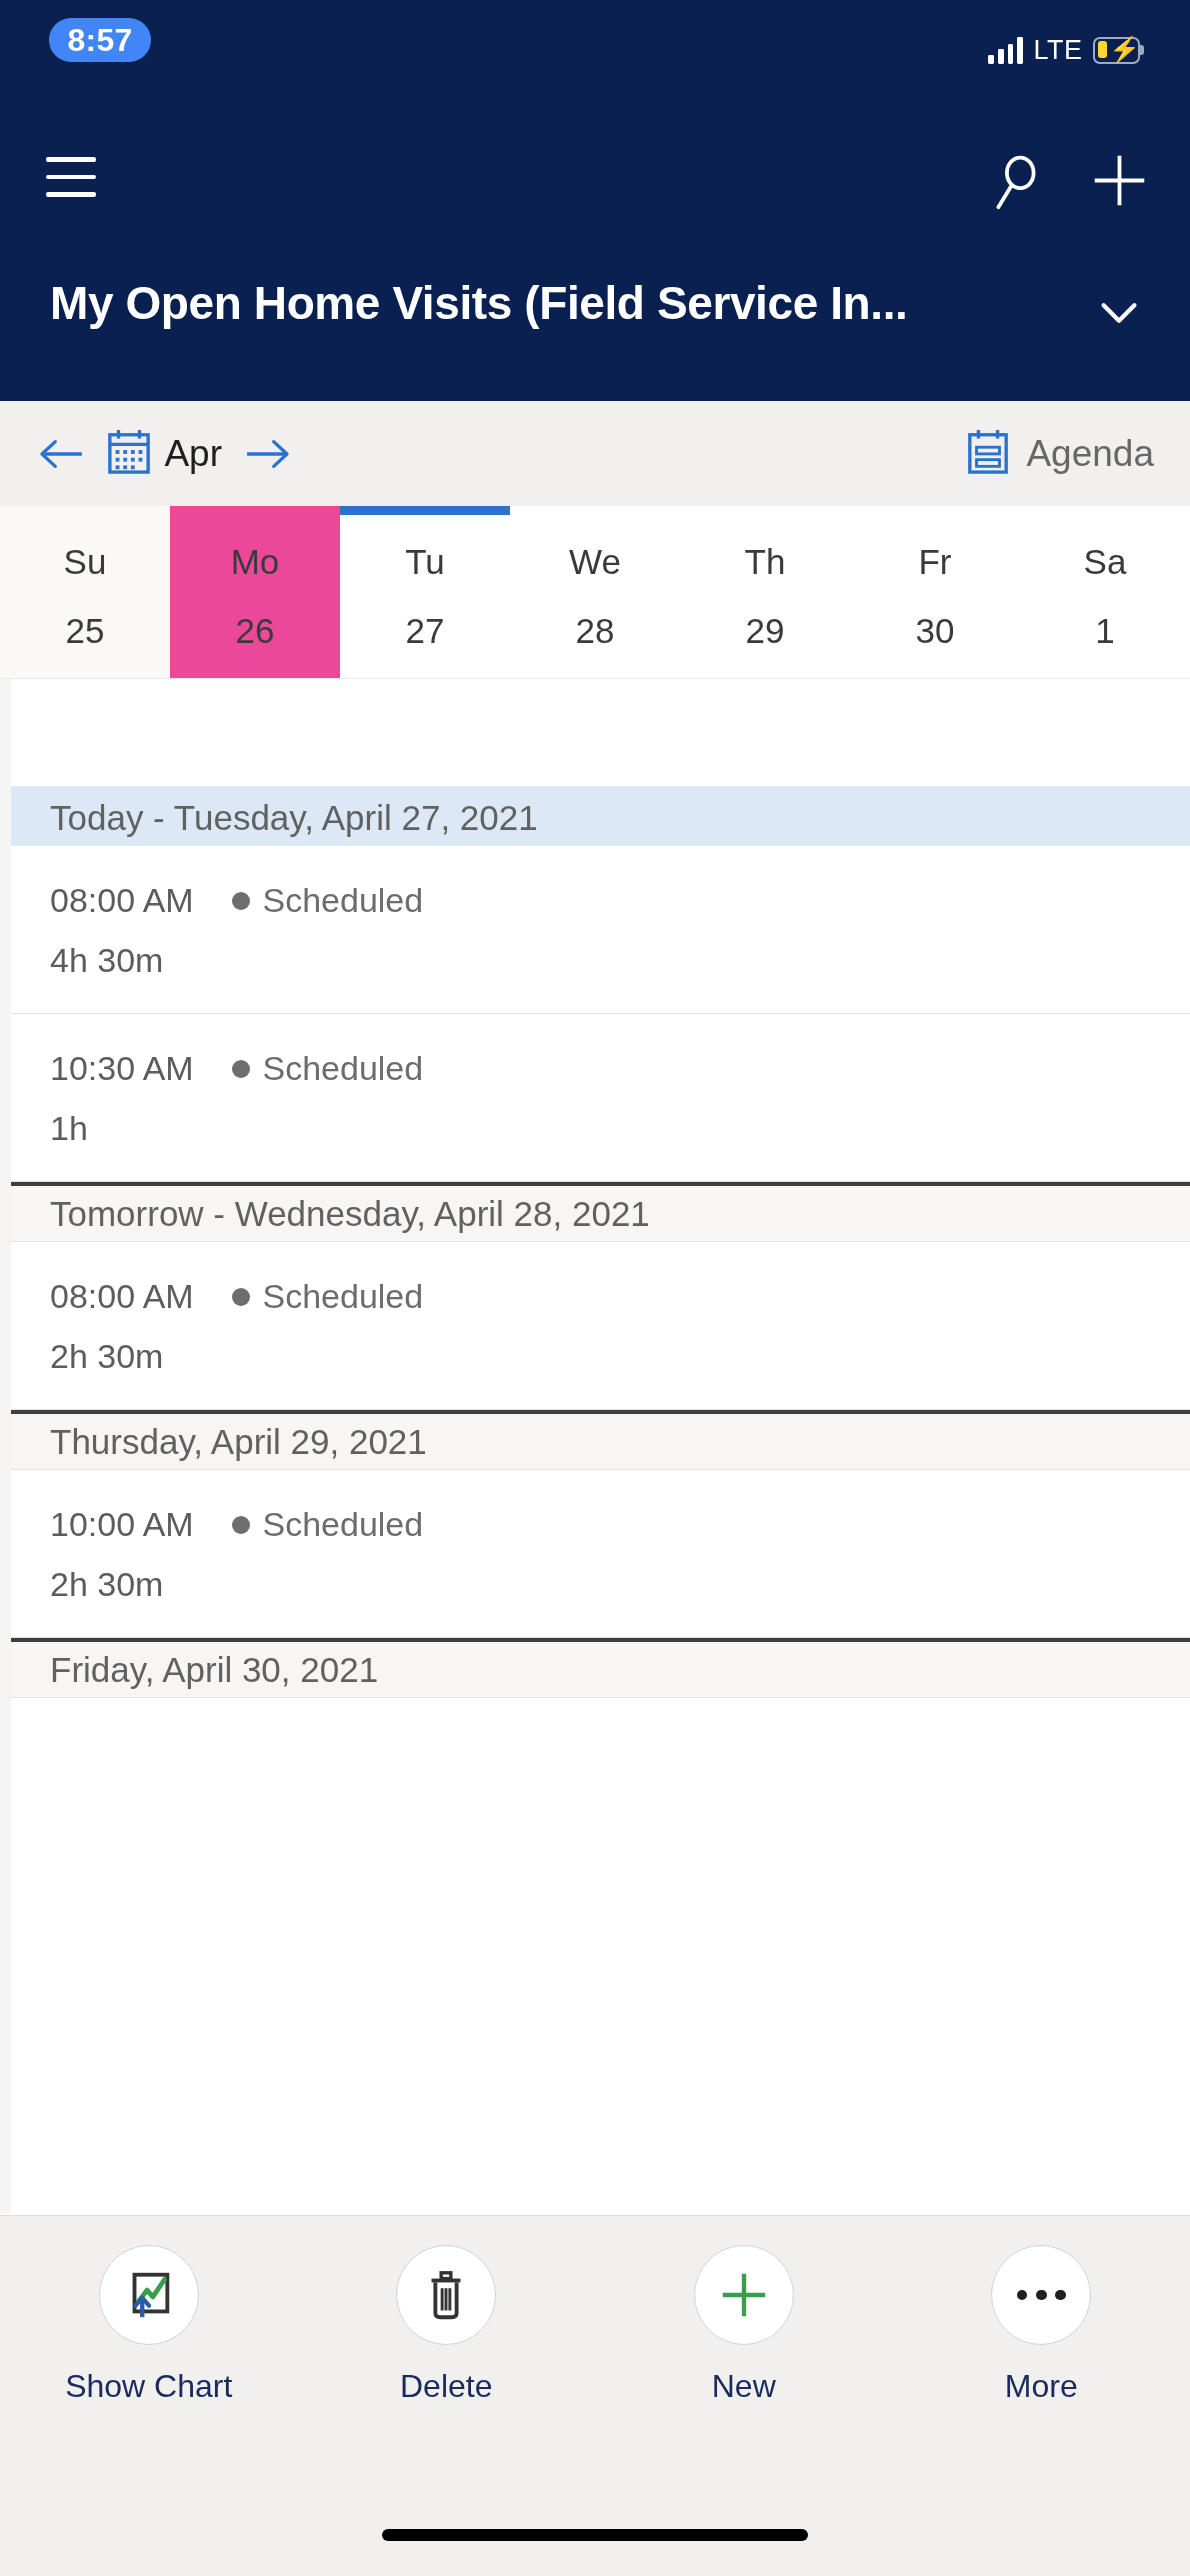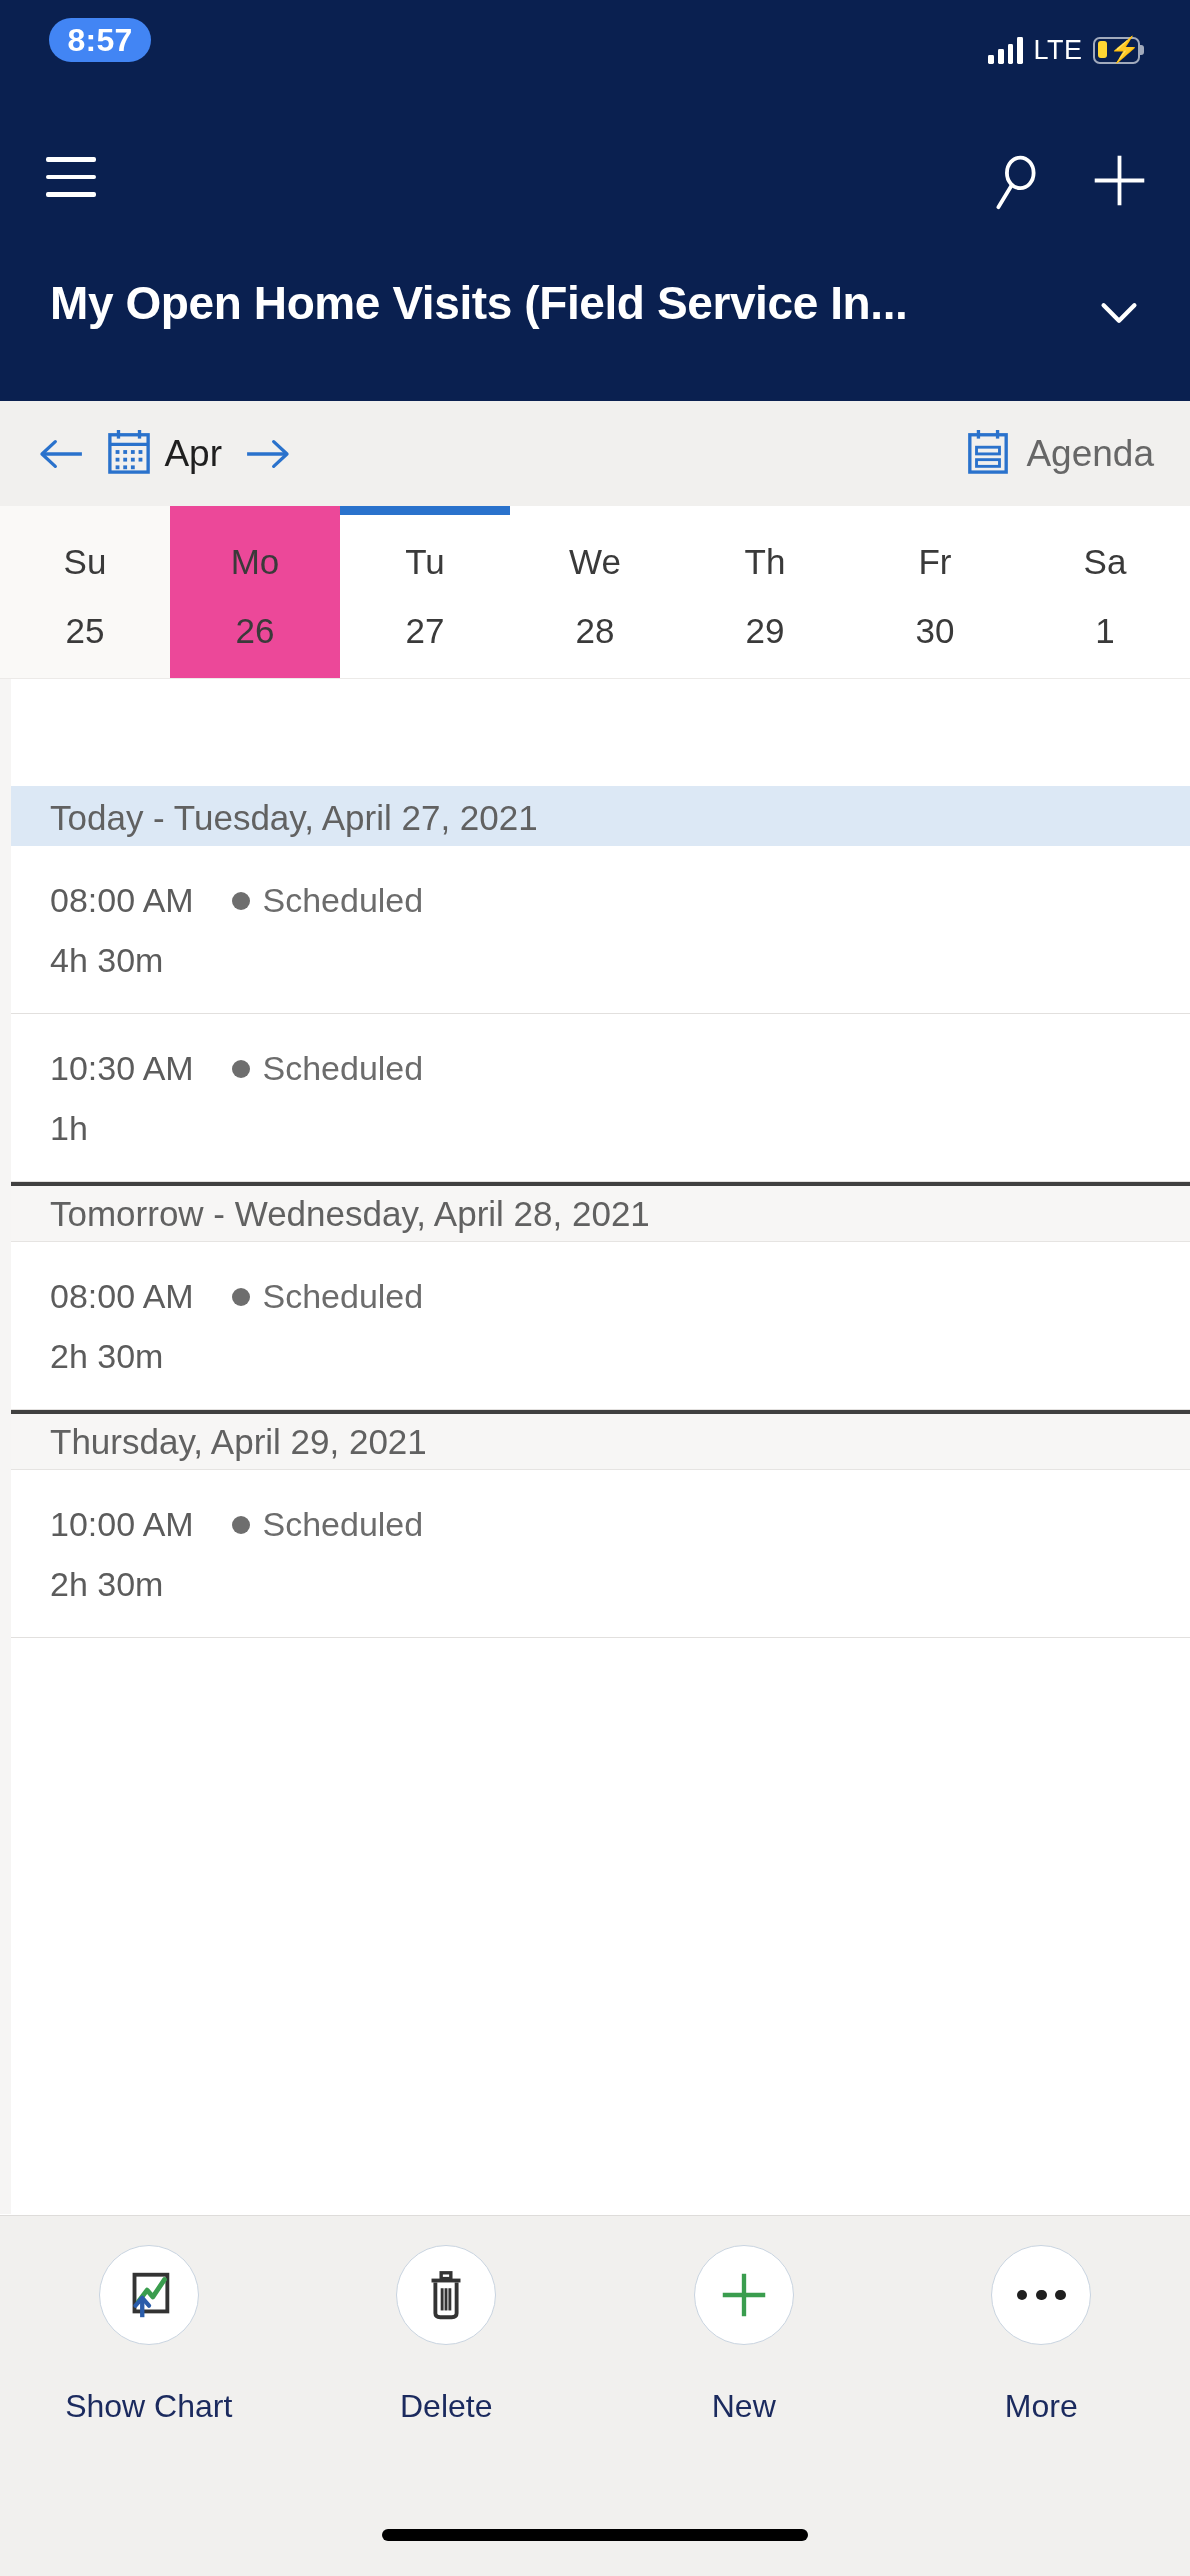--- a/index.html
+++ b/index.html
@@ -171,21 +171,20 @@
     position:absolute; top:2215px; left:0; width:1190px; height:361px;
     background:#f1f0ee; border-top:1px solid #dedcda;
   }
   .cmd-row{
     position:absolute; top:29px; left:0; width:1190px;
     display:flex;
   }
   .cmd{
     flex:1; display:flex; flex-direction:column; align-items:center;
     cursor:pointer;
-    gap:20px;
   }
   .cmd-circle{
     width:100px; height:100px; border-radius:50%;
     background:#ffffff; border:1px solid #c9d4e0;
     display:flex; align-items:center; justify-content:center;
   }
   .cmd-label{
     margin-top:23px; color:#1b2a5e; font-size:32px;
   }
   .dots{ display:flex; gap:8.6px; align-items:center; }
@@ -375,20 +374,21 @@
         <div class="appt">
           <div class="appt-row1">
             <span class="appt-time">10:00 AM</span>
             <span class="appt-status">
               <span class="status-dot"></span>
               <span class="status-label">Scheduled</span>
             </span>
           </div>
           <div class="appt-duration">2h 30m</div>
         </div>
+        <div class="day-header normal">Friday, April 30, 2021</div>
       </div>
   </div>
 
   <div class="bottombar">
     <div class="cmd-row" id="cmd-row">
         <div class="cmd">
           <div class="cmd-circle">
             <svg width="56" height="56" viewBox="0 0 58 58" fill="none">
               <rect x="14" y="8" width="34" height="38" stroke="#333333" stroke-width="4"></rect>
               <polyline points="18,36 27,24 33,31 45,13" stroke="#3a9d4e" stroke-width="5" fill="none" stroke-linecap="round" stroke-linejoin="round"></polyline>

